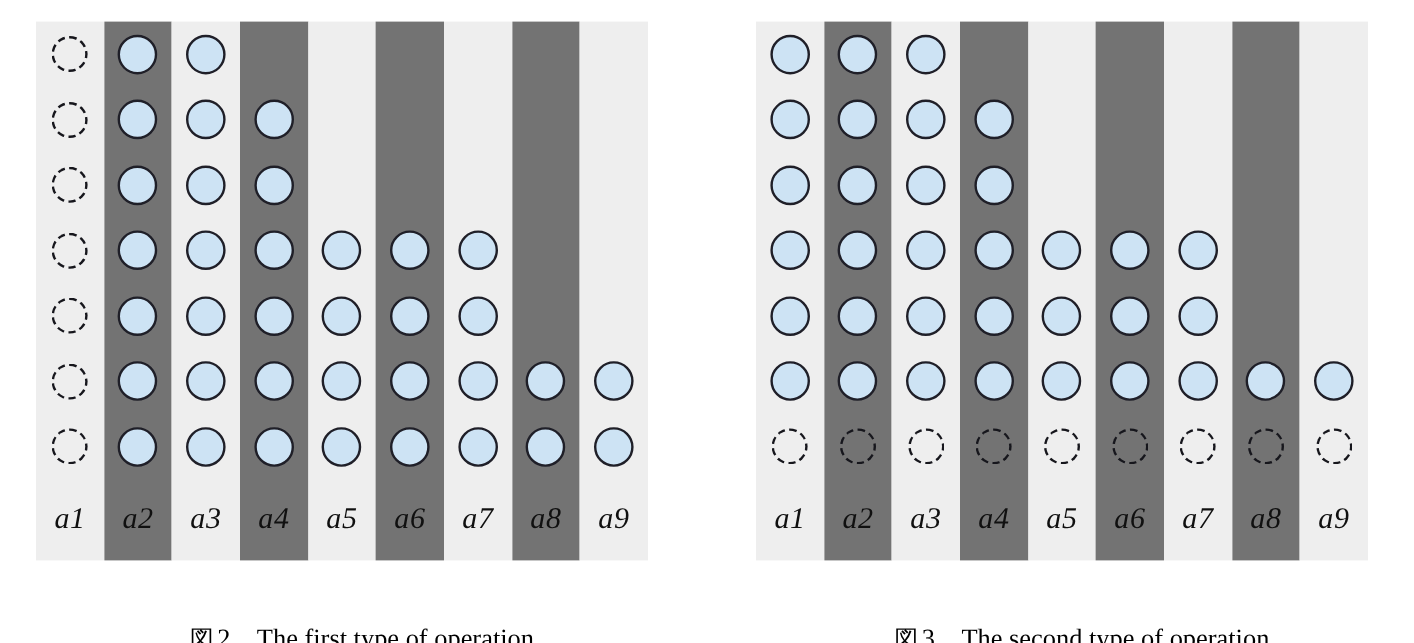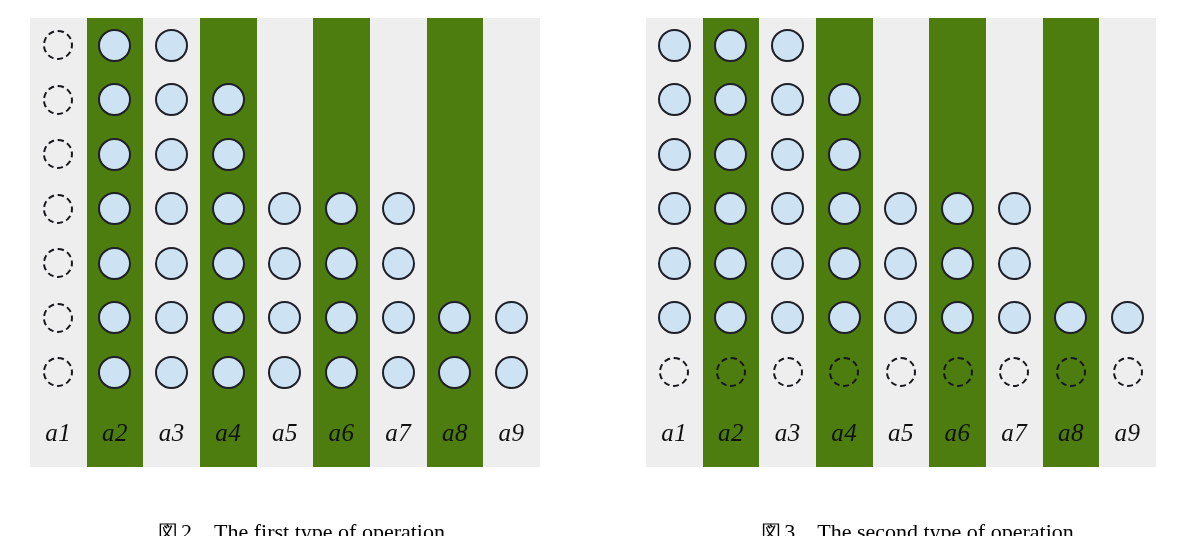--- a/index.html
+++ b/index.html
@@ -18,21 +18,20 @@
   .figures-row {
     position: absolute;
     left: 0;
     top: 0;
     width: 1178px;
     height: 536px;
     display: flex;
     flex-direction: row;
     align-items: flex-start;
     justify-content: flex-start;
-    gap: 16px;
   }
 
   .figure-block {
     position: relative;
     display: flex;
     flex-direction: column;
     align-items: center;
   }
   .figure-block.left  { margin-left: 30px; }
   .figure-block.right { margin-left: 90px; }
@@ -49,21 +48,21 @@
 
   .col {
     position: relative;
     width: 56.666px;
     height: 449px;
     display: flex;
     flex-direction: column;
     align-items: center;
   }
   .col.odd  { background: #eeeeee; }
-  .col.even { background: #4d7c0f; }
+  .col.even { background: #737373; }
 
   
   .cell {
     width: 100%;
     height: 54.5px;
     display: flex;
     align-items: center;
     justify-content: center;
     flex: 0 0 auto;
   }

